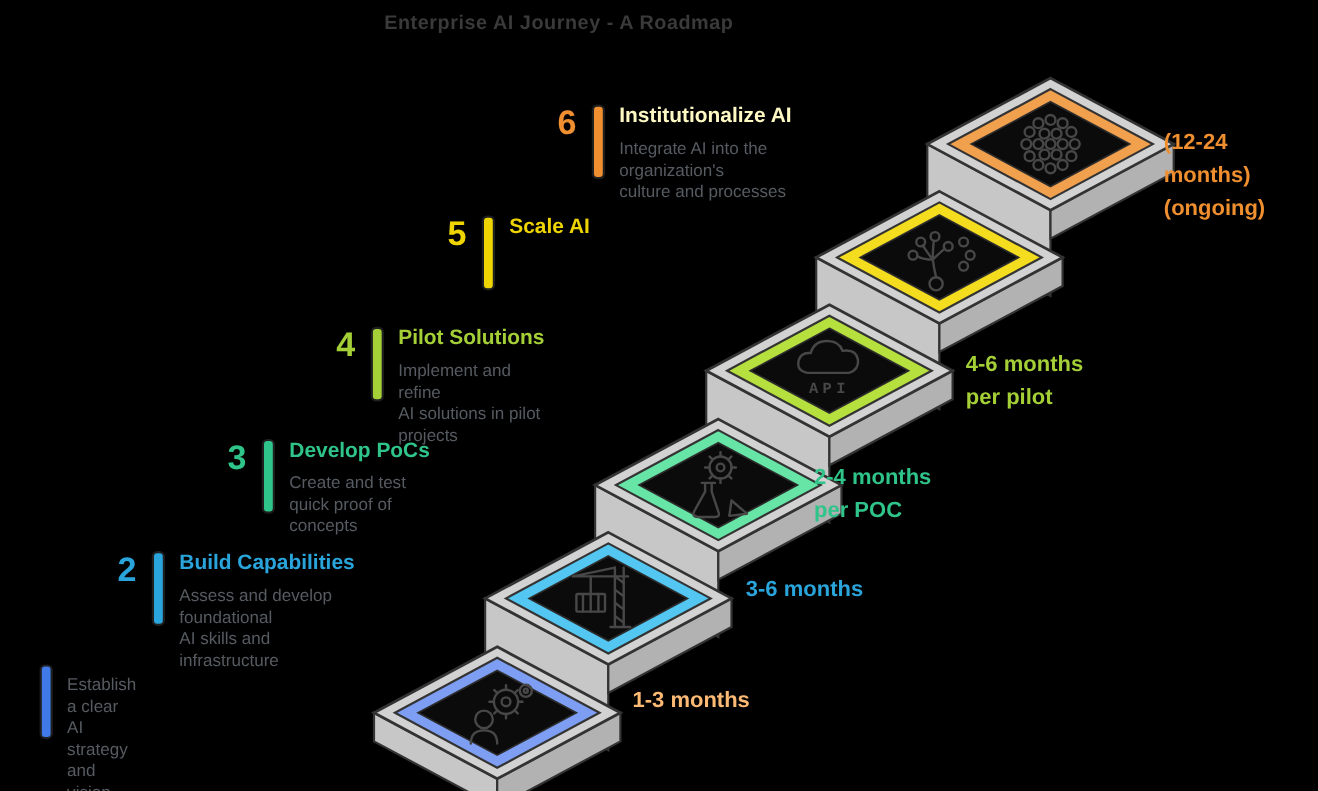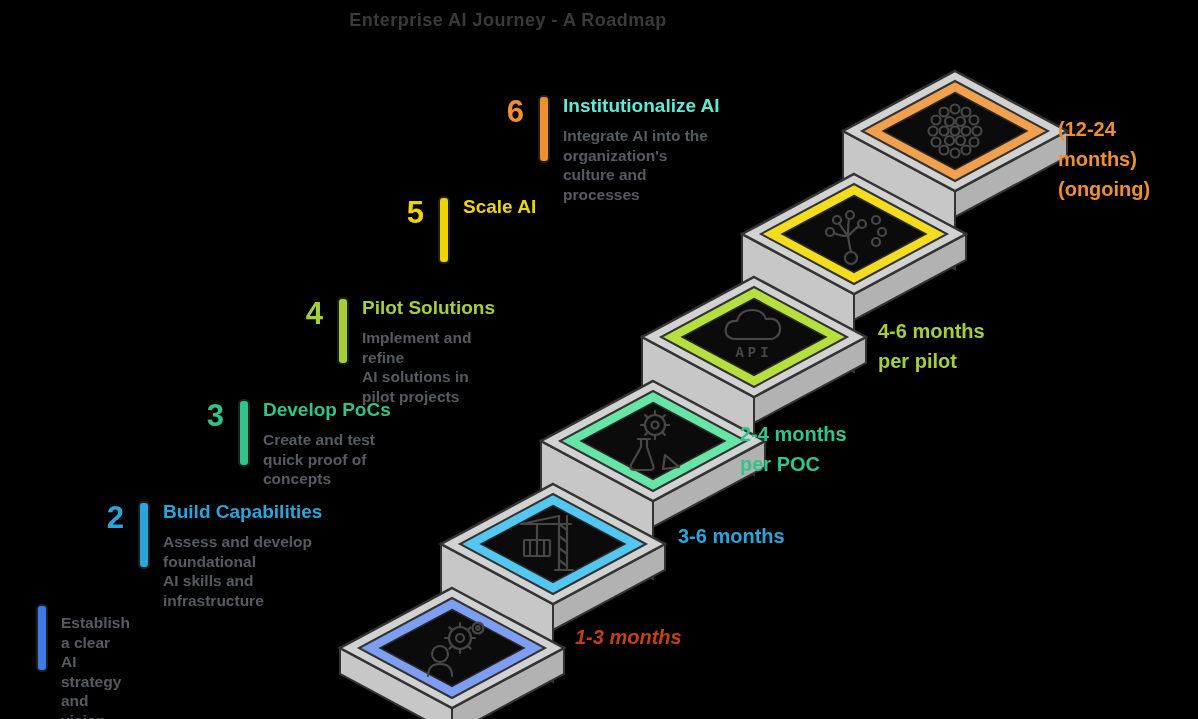--- a/index.html
+++ b/index.html
@@ -17,21 +17,21 @@
     position:absolute; left:-56px; top:1px; width:42px; text-align:right;
     font-size:31px; font-weight:800; line-height:1;
   }
   .step-label .bar{
     position:absolute; left:0; top:0; width:8px; height:64px;
     border-radius:5px; border:2px solid #1f1f1f;
   }
   .step-label .txt{position:absolute; left:25px; top:0; white-space:nowrap;}
   .stitle{font-size:19px; font-weight:800;}
   .sdesc{
-    margin-top:9px; font-size:15.5px; font-weight:700; color:#565b61;
+    margin-top:9px; font-size:15.5px; font-weight:400; color:#565b61;
     line-height:1.26; white-space:pre-line;
   }
   .s1{left:36px;  top:604px}
   .s2{left:138px; top:501px}
   .s3{left:238px; top:399px}
   .s4{left:337px; top:297px}
   .s5{left:438px; top:196px}
   .s6{left:538px; top:95px}
   .duration{
     position:absolute; font-size:20px; font-weight:800;
@@ -213,27 +213,27 @@
     <div class="bar" style="background: rgb(238, 212, 0);"></div>
     <div class="txt">
       <div class="stitle" style="color: rgb(238, 212, 0);">Scale AI</div>
     </div>
   </div>
 
   <div class="step-label s6">
     <div class="num" style="color: rgb(239, 143, 47);">6</div>
     <div class="bar" style="background: rgb(239, 143, 47);"></div>
     <div class="txt">
-      <div class="stitle" style="color: #5eead4;">Institutionalize AI</div>
+      <div class="stitle" style="color: #fef9c3;">Institutionalize AI</div>
       <div class="sdesc">Integrate AI into the organization's
 culture and processes</div>
     </div>
   </div>
 
-  <div class="duration d1" style="color: #c2410c; font-style: italic;">1-3 months</div>
+  <div class="duration d1" style="color: #fdba74;">1-3 months</div>
   <div class="duration d2" style="color: rgb(42, 165, 220);">3-6 months</div>
   <div class="duration d3" style="color: rgb(47, 196, 137);">2-4 months
 per POC</div>
   <div class="duration d4" style="color: rgb(164, 207, 54);">4-6 months
 per pilot</div>
   <div class="duration d6" style="color: rgb(239, 143, 47);">(12-24 months)
 (ongoing)</div>
 
 </div>
 

